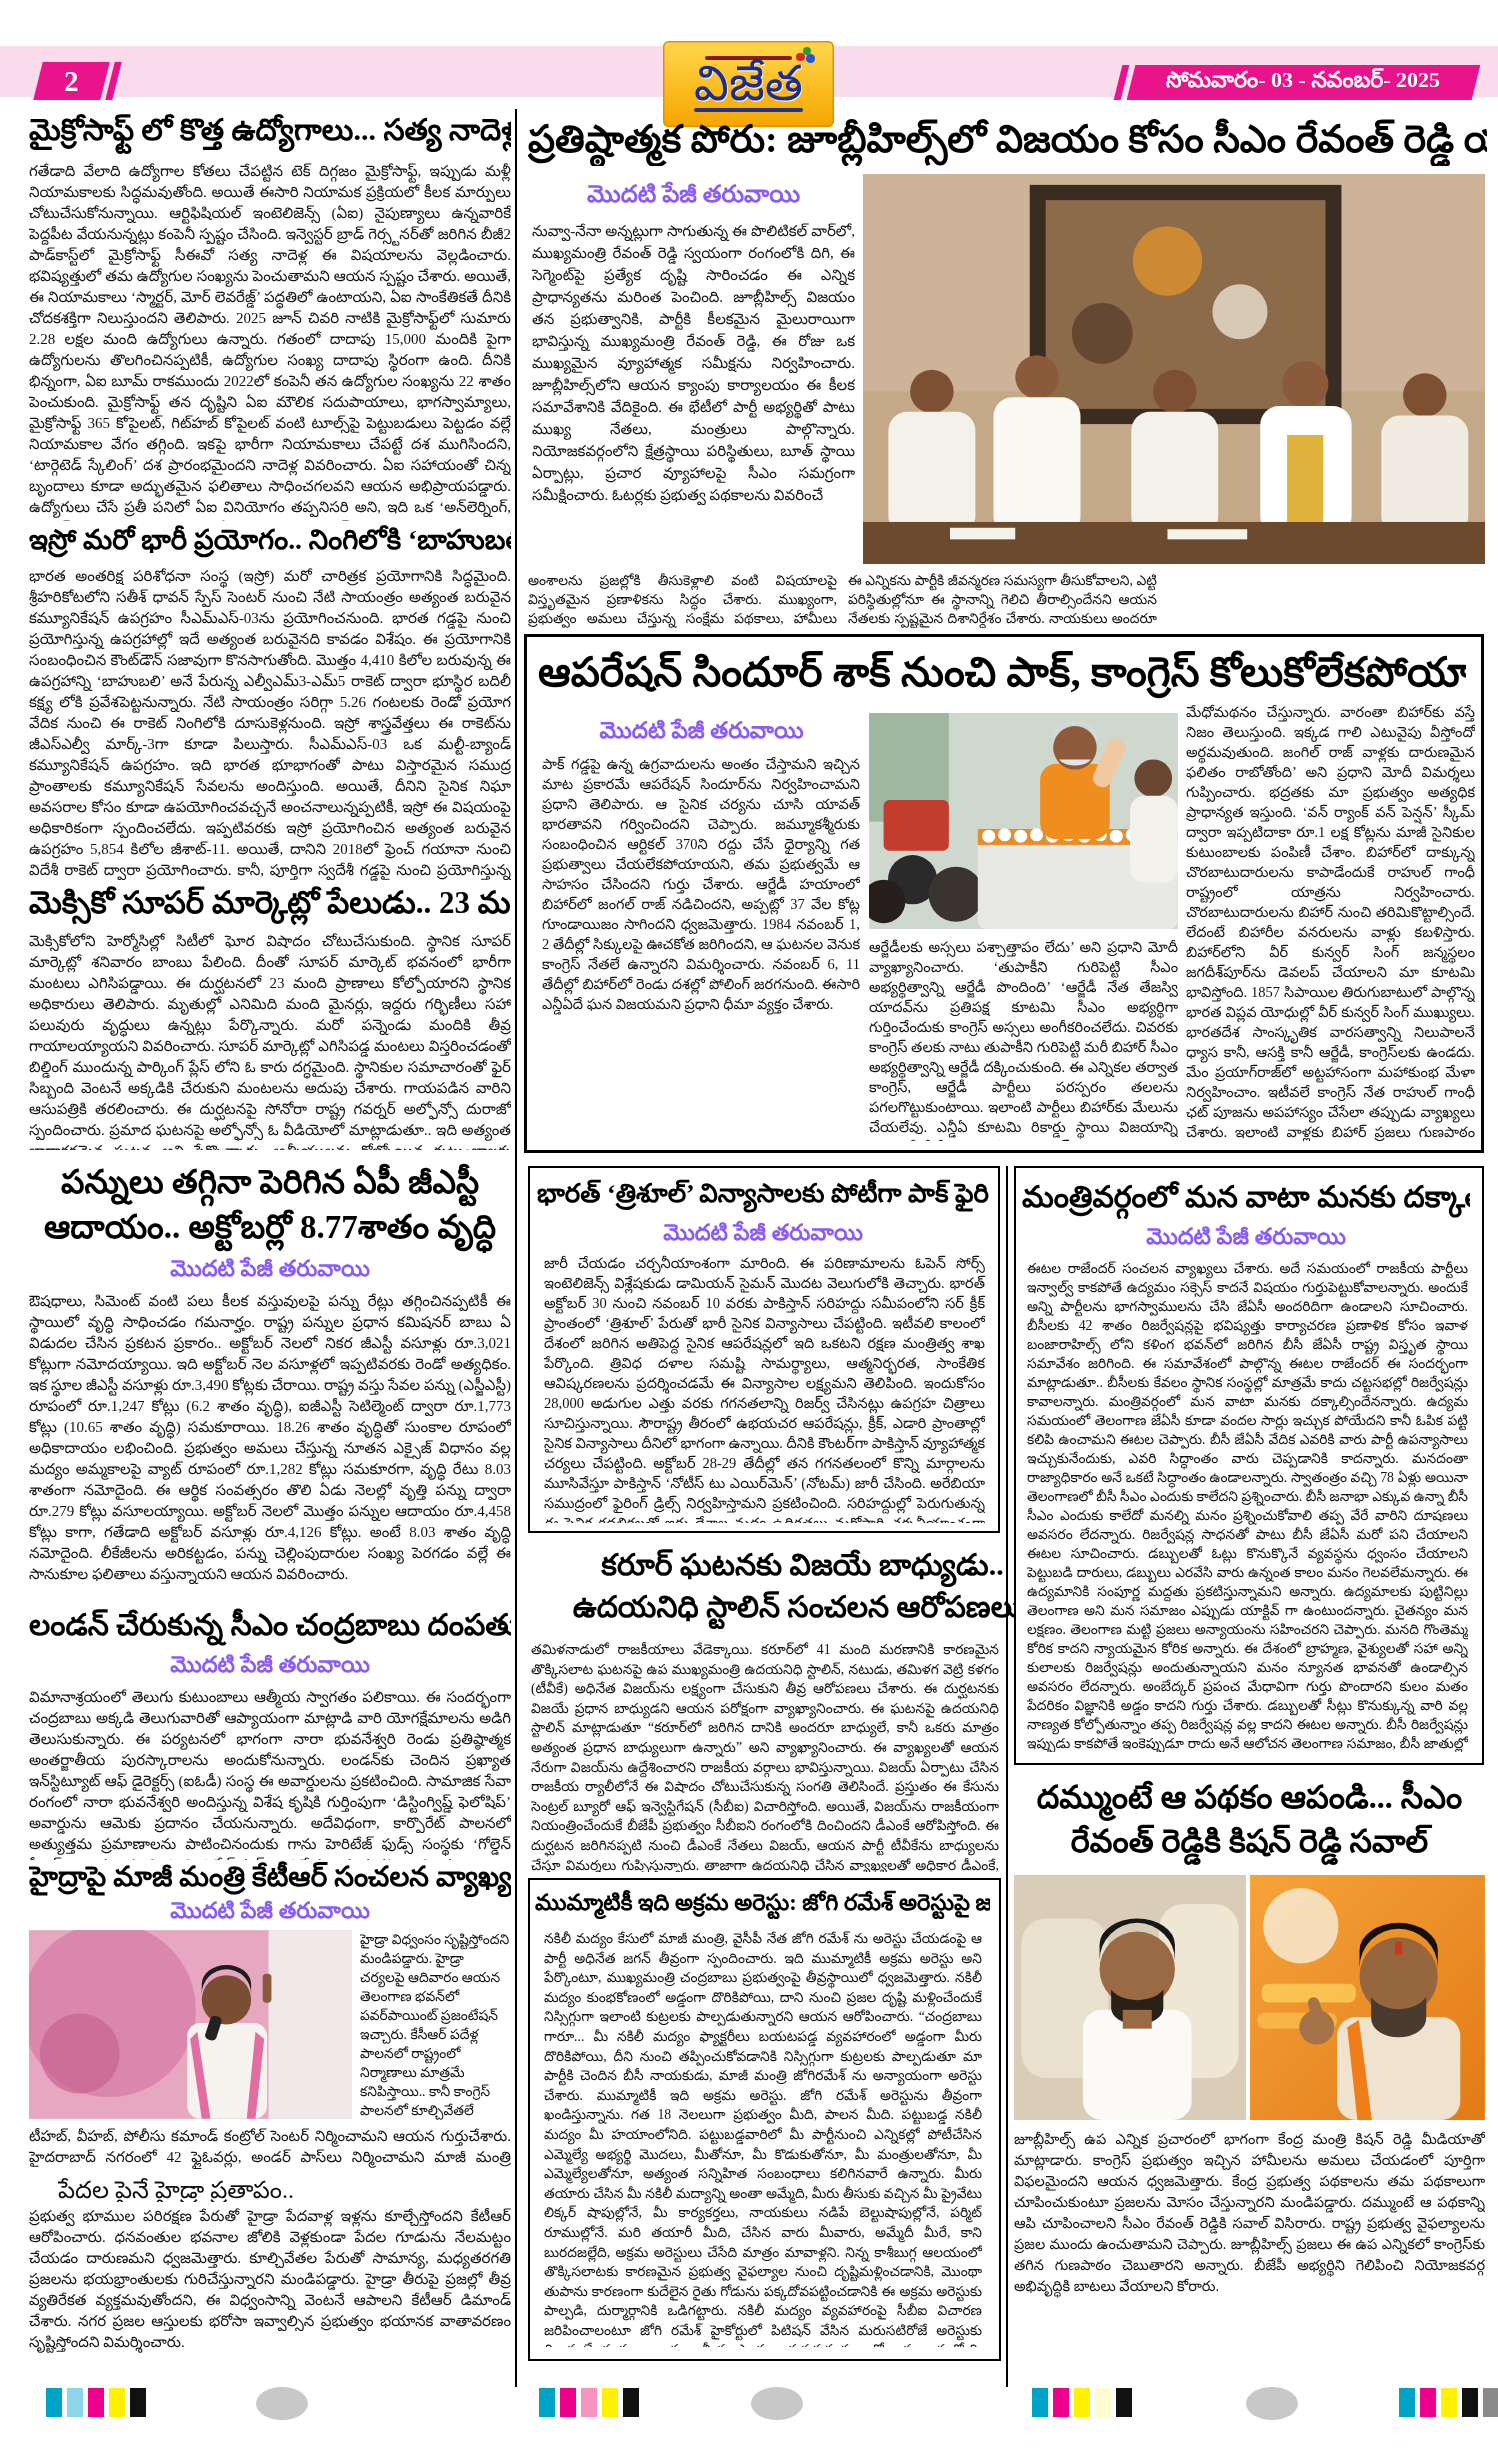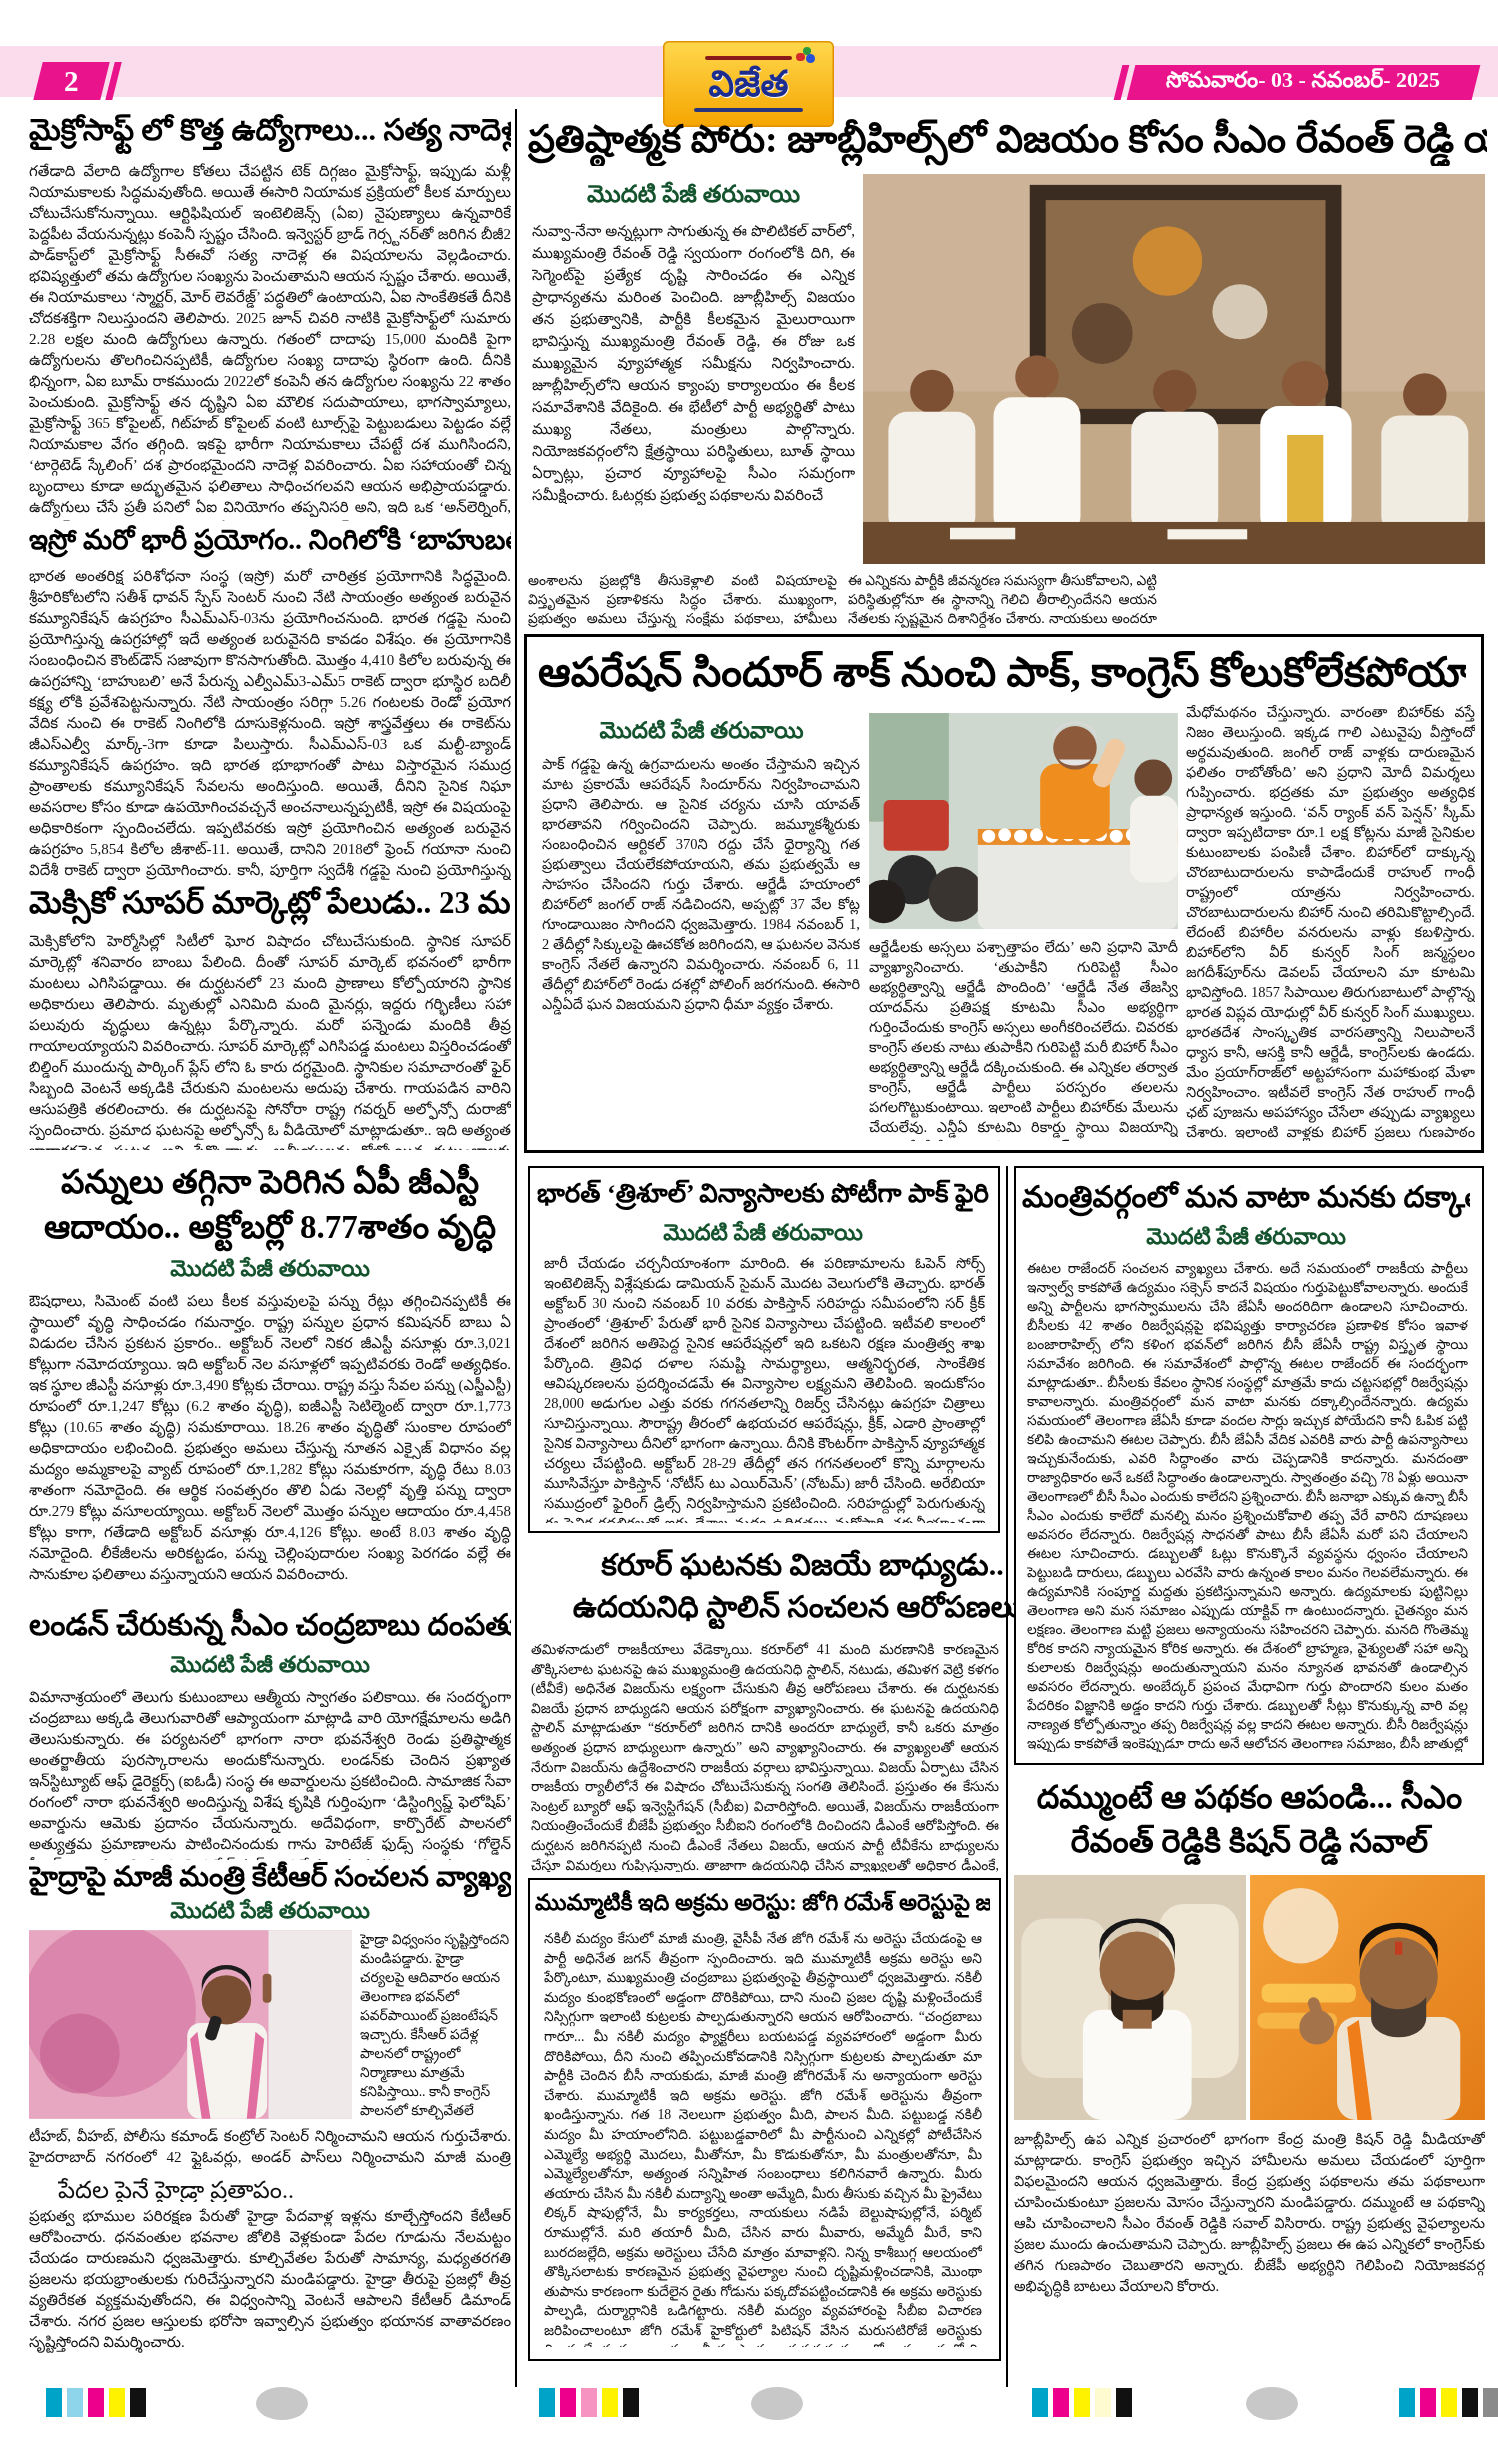--- a/index.html
+++ b/index.html
@@ -14,28 +14,28 @@
   .pnum-stripe{left:110px;top:62px;width:7.3px;height:38px;background:#e9138c;transform:skewX(-14deg);}
   .datebox{left:1131px;top:65px;width:345px;height:35px;background:#e9138c;transform:skewX(-14deg);
         display:flex;align-items:center;justify-content:center;}
   .datebox span{transform:skewX(14deg);color:#fff;font-size:22px;font-weight:bold;white-space:nowrap;}
   .date-stripe{left:1118px;top:65px;width:7.3px;height:35px;background:#e9138c;transform:skewX(-14deg);}
   .logo{left:663px;top:41px;width:171px;height:86px;background:linear-gradient(#ffd84d,#f5a500);
         border-radius:5.8px;box-shadow:0 0 0 1.5px #e09000 inset;display:flex;flex-direction:column;
         align-items:center;justify-content:center;}
   .logo .tiny{width:87px;height:3.6px;background:#8a1a1a;border-radius:2.2px;margin:2.2px 0;}
   .logo .tiny2{width:109px;height:3.6px;background:#27357e;border-radius:2.2px;margin:2.2px 0;}
-  .logo .title{font-size:36px;font-weight:bold;color:#1c2d8f;line-height:44px;
+  .logo .title{font-size:49px;font-weight:normal;color:#1c2d8f;line-height:44px;
         text-shadow:0.7px 0.7px 0 #fff;}
   .flame{position:absolute;right:19px;top:5.8px;width:19px;height:19px;}
   .flame i{position:absolute;border-radius:50%;}
   
   .hl{font-weight:bold;color:#000;text-align:center;white-space:nowrap;overflow:hidden;}
   .hlwrap{font-weight:bold;color:#000;text-align:center;overflow:hidden;white-space:normal;}
-  .kick{font-weight:bold;color:#14532d;text-align:center;font-size:22.5px;white-space:nowrap;overflow:hidden;}
+  .kick{font-weight:bold;color:#8b5cf6;text-align:center;font-size:22.5px;white-space:nowrap;overflow:hidden;}
   .bd{text-align:justify;overflow:hidden;word-break:break-word;}
   .vrule{background:#000;}
   .box{border:2.9px solid #000;background:#fff;}
   .box5{border:3.6px solid #000;background:#fff;}
   .subhd{font-weight:normal;font-size:24px;overflow:hidden;white-space:nowrap;}
   
   .bar-group{position:absolute;top:2388px;height:29px;display:flex;gap:5px;}
   .bar-group .stripe{width:16px;height:29px;}
   .oval{position:absolute;top:2387px;width:52px;height:33px;background:#c8c8c8;border-radius:50%;}
 </style>

